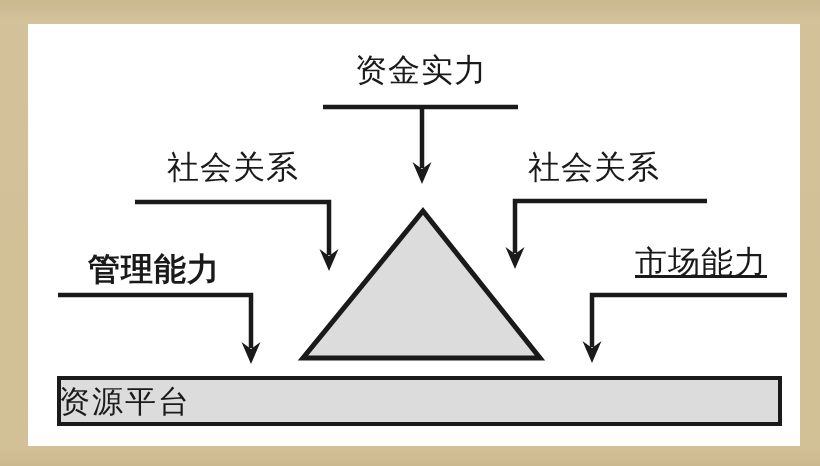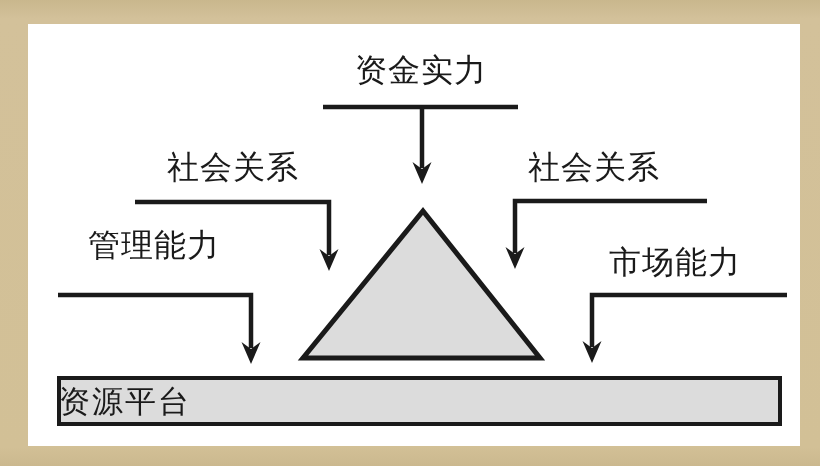--- a/index.html
+++ b/index.html
@@ -38,22 +38,22 @@
     text-align: center;
     font-size: 32px;
     letter-spacing: 1px;
     color: #1a1a1a;
     white-space: nowrap;
     line-height: 1.1;
   }
   .label-capital    { left: 293px; top: 29px;  }
   .label-social     { left: 105px; top: 126px; }
   .label-customer   { left: 466px; top: 126px; }
-  .label-management { left: 26px;  top: 204px; }
-  .label-market     { left: 547px; top: 221px; }
+  .label-management { left: 26px;  top: 228px; font-weight: bold; }
+  .label-market     { left: 573px; top: 221px; text-decoration: underline; }
   .platform-label {
     position: absolute;
     left: 31px;
     top: 356px;
     width: 721px;
     height: 44px;
     line-height: 44px;
     font-size: 31px;
     letter-spacing: 2px;
     color: #1a1a1a;

